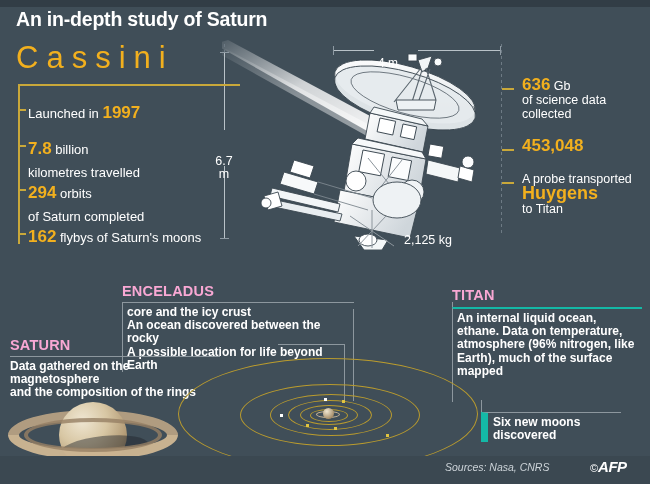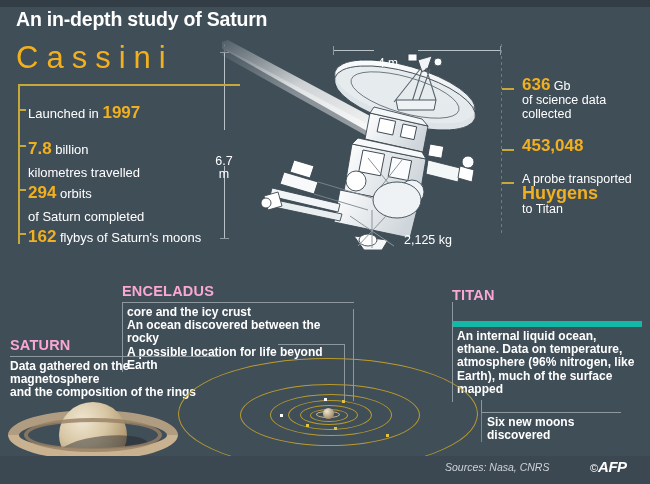--- a/index.html
+++ b/index.html
@@ -62,29 +62,29 @@
   .calhead{font-weight:bold;color:#f9a8d4;letter-spacing:0.2px;}
   .calbody{font-size:12px;line-height:13.2px;font-weight:bold;color:#ffffff;}
 
   #enceladus{position:absolute;left:122px;top:283px;width:232px;}
   #enceladus .calhead{font-size:14.5px;}
   #enceladus .boxwrap{position:relative;border-left:1px solid #8d979e;border-top:1px solid #8d979e;
      margin-top:3px;padding:3px 0 0 4px;}
 
   #titan{position:absolute;left:452px;top:287px;width:190px;}
   #titan .calhead{font-size:14.5px;}
-  #titan .boxwrap{position:relative;border-left:1px solid #8d979e;border-top:6px solid #14b8a6;
-     margin-top:18px;padding:3px 0 0 4px;}
+  #titan .boxwrap{position:relative;border-left:1px solid #8d979e;border-top:2px solid #14b8a6;
+     margin-top:4px;padding:3px 0 0 4px;}
 
   #saturn{position:absolute;left:10px;top:337px;width:210px;}
   #saturn .calhead{font-size:14.5px;}
   #saturn .boxwrap{position:relative;border-top:1px solid #8d979e;margin-top:3px;padding:3px 0 0 0;}
 
   #sixmoons{position:absolute;left:481px;top:412px;width:140px;}
-  #sixmoons .boxwrap{position:relative;border-left:1px solid #14b8a6;border-top:1px solid #8d979e;
+  #sixmoons .boxwrap{position:relative;border-left:7px solid #14b8a6;border-top:1px solid #8d979e;
      padding:3px 0 0 5px;}
 
   
   .leader{position:absolute;background:#8d979e;}
   #lead-enc-v{left:353px;top:309px;width:1px;height:92px;}
   #lead-enc-v2{left:344px;top:344px;width:1px;height:58px;}
   #lead-sat-h{left:278px;top:344px;width:67px;height:1px;}
   #lead-titan-v{left:452px;top:302px;width:1px;height:100px;}
   #lead-six-v{left:481px;top:400px;width:1px;height:14px;}
 

